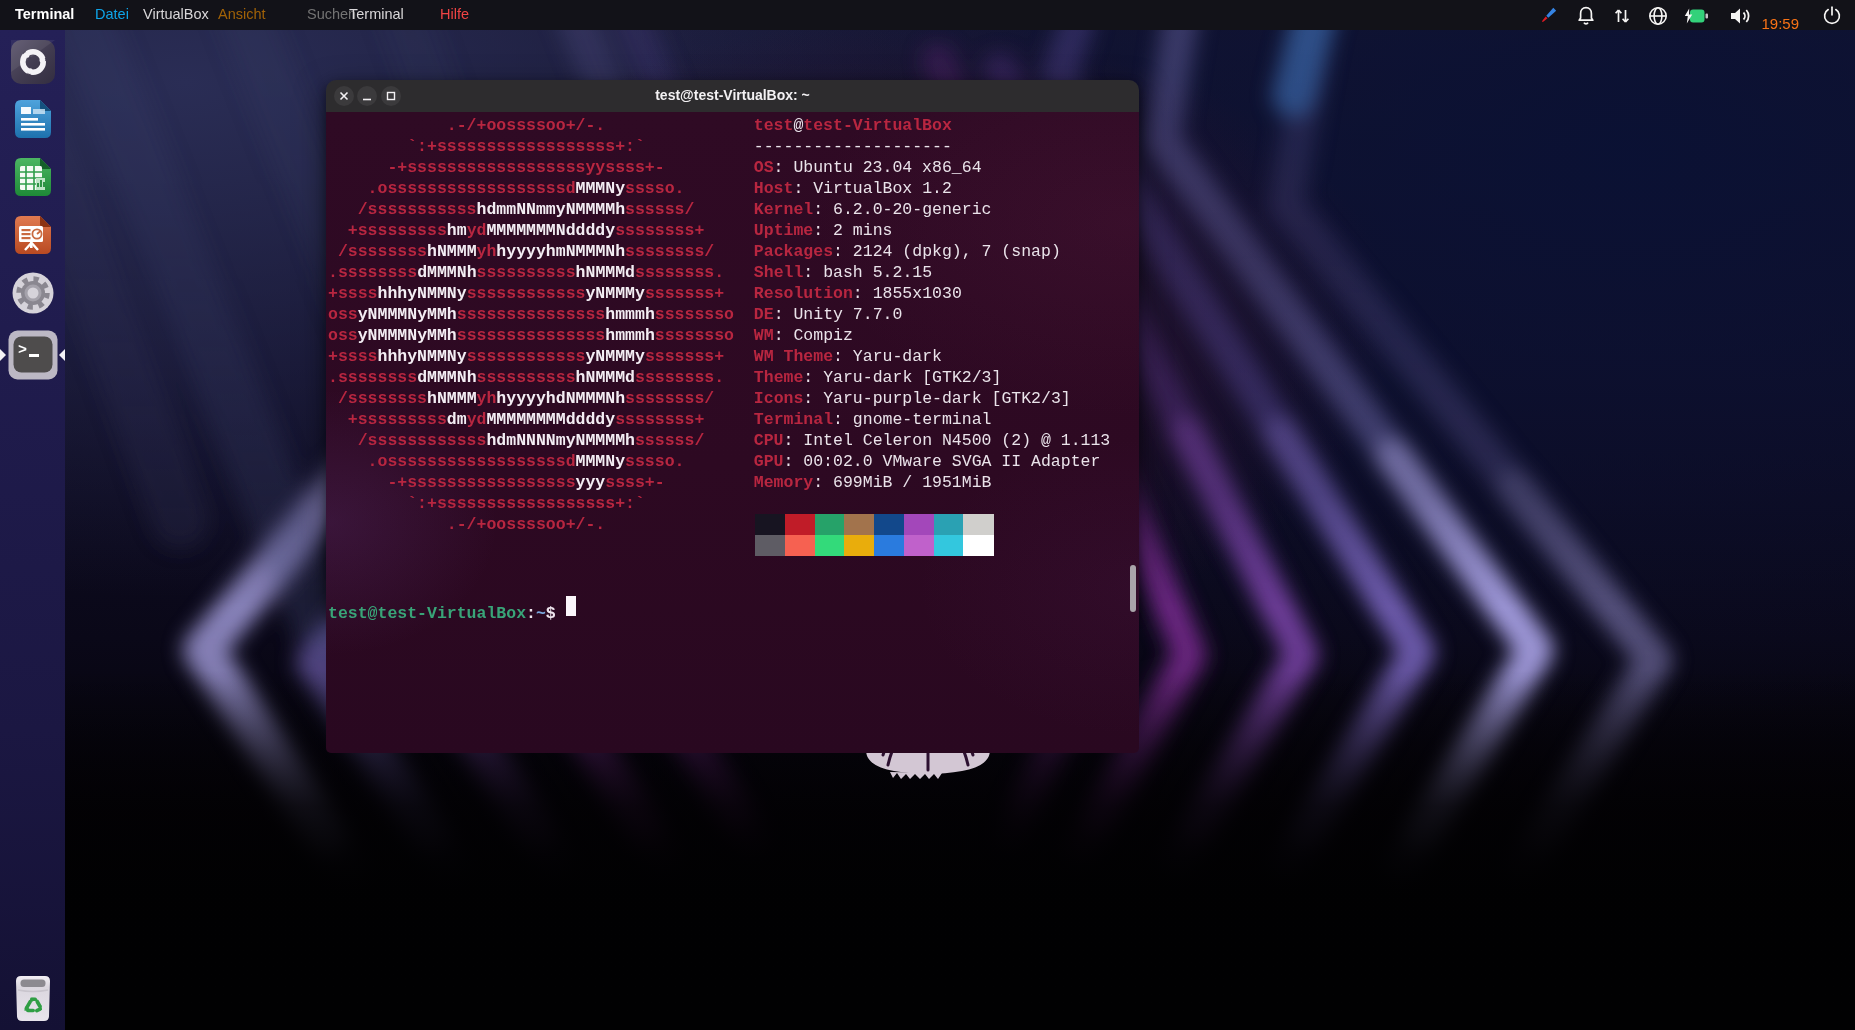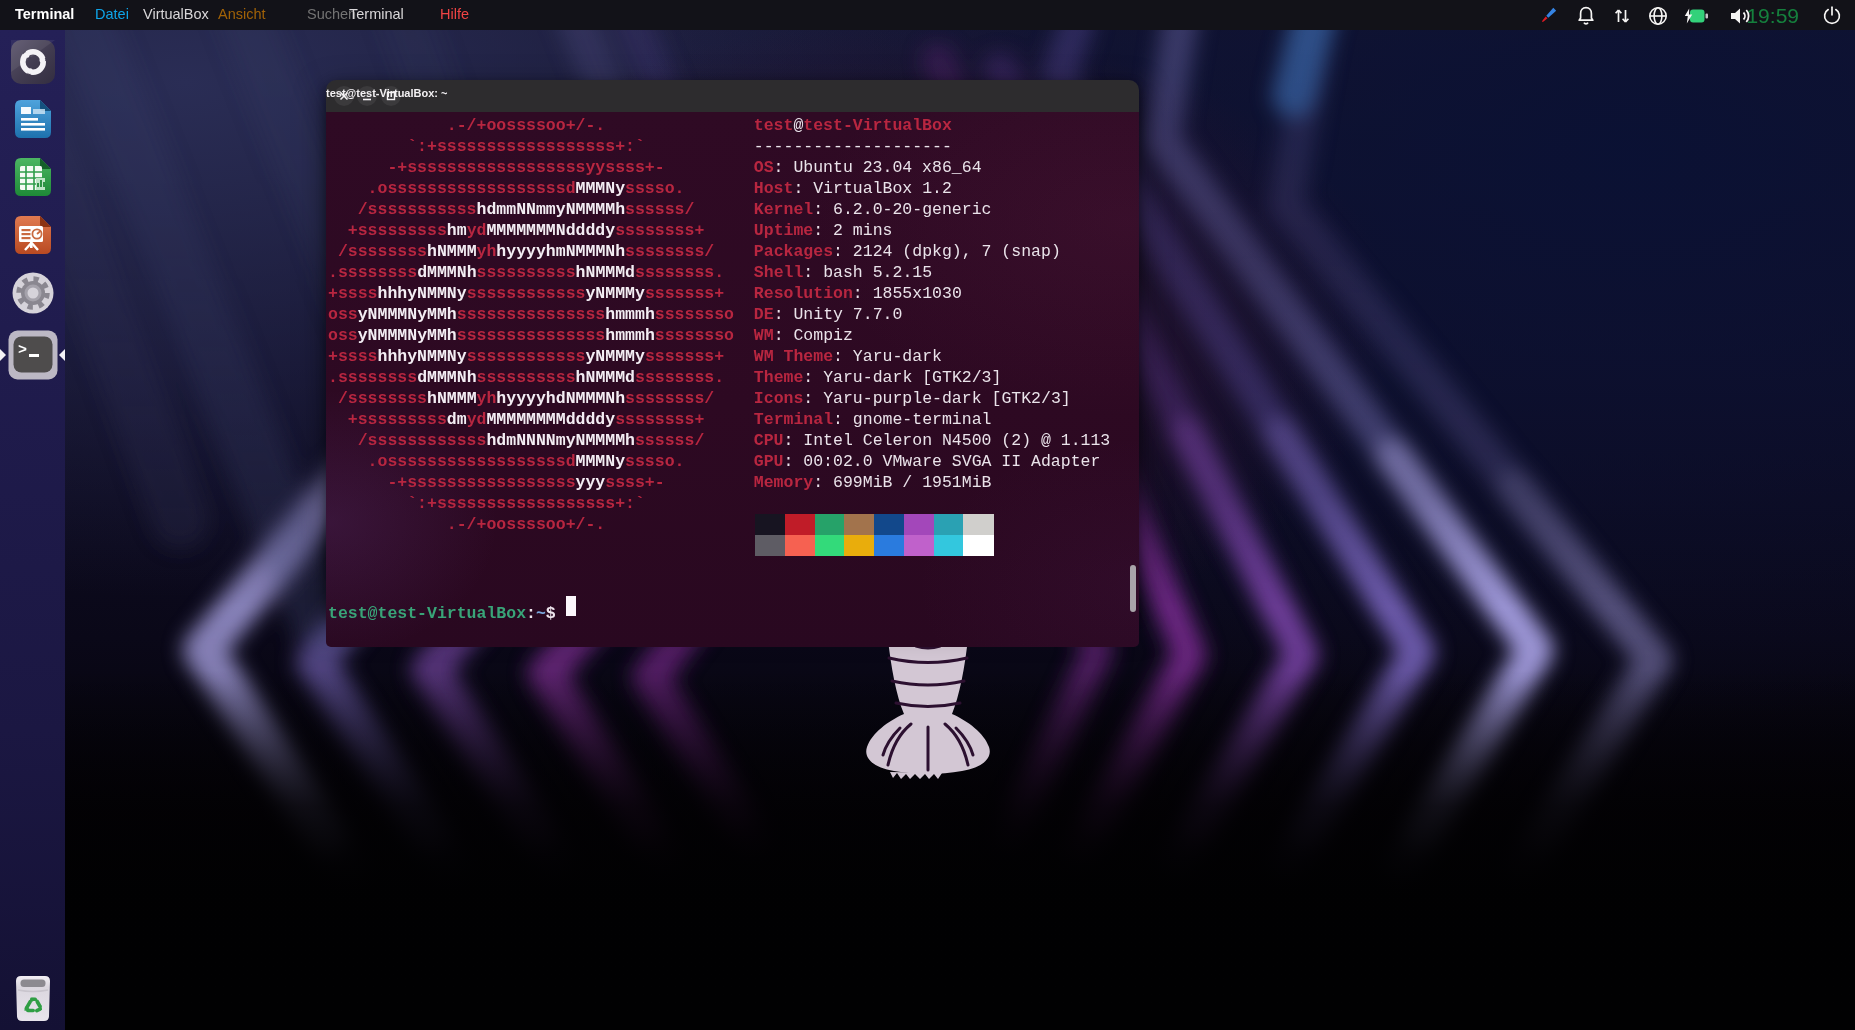--- a/index.html
+++ b/index.html
@@ -8,24 +8,24 @@
  font-family:"Liberation Sans",sans-serif;color:#e6e4e6;font-size:14.5px;}
 #panel .m{position:absolute;top:6px;}
 #dock{position:absolute;left:0;top:30px;width:65px;height:1000px;
  background:linear-gradient(180deg,#242057 0%,#201c4e 30%,#1b1742 70%,#141134 100%);}
 .di{position:absolute;left:50%;transform:translateX(-50%);}
 .ind{position:absolute;width:0;height:0;border-style:solid;}
 .si{position:absolute;}
 #term{position:absolute;left:326px;top:80px;width:813px;height:537px;border-radius:10px 10px 0 0;
  box-shadow:0 10px 30px rgba(0,0,0,0.5),0 3px 10px rgba(0,0,0,0.38);}
 #tbar{position:absolute;left:0;top:0;width:813px;height:32px;background:#2d2c2e;border-radius:10px 10px 0 0;}
-#tbar .ttl{position:absolute;left:0;right:0;top:7px;text-align:left;font-family:"Liberation Sans",sans-serif;
- font-size:11px;font-weight:bold;color:#f3f1f3;}
+#tbar .ttl{position:absolute;left:0;right:0;top:7px;text-align:center;font-family:"Liberation Sans",sans-serif;
+ font-size:14px;font-weight:bold;color:#f3f1f3;}
 .wbtn{position:absolute;top:6px;width:20px;height:20px;border-radius:50%;background:#3b3a3c;}
-#tbody{position:absolute;left:0;top:32px;width:813px;height:535px;overflow:hidden;
+#tbody{position:absolute;left:0;top:32px;width:813px;height:641px;overflow:hidden;
  background:linear-gradient(180deg,#2f0a24 0%,#2d0922 55%,#290820 100%);border-radius:0 0 5px 5px;}
 #tbody:before{content:"";position:absolute;inset:0;
  background:radial-gradient(240px 190px at 4px 410px,rgba(130,85,185,0.16),rgba(130,85,185,0) 70%),
  radial-gradient(420px 260px at 800px 110px,rgba(150,60,110,0.10),rgba(150,60,110,0) 75%),
  radial-gradient(300px 200px at 815px 475px,rgba(120,50,140,0.08),rgba(120,50,140,0) 75%);}
 pre{margin:0;font-family:"Liberation Mono",monospace;font-size:16.5px;line-height:21px;font-weight:bold;}
 #txt{position:absolute;left:2px;top:3px;}
 #ptxt{position:absolute;left:2px;top:485px;margin-top:6px;}
 .rb{color:#b82640;}
 .wb{color:#f3edf3;}
@@ -148,21 +148,21 @@
 
 </svg>
 <div id="panel">
  <span class="m" style="left:15px;font-weight:bold;color:#ffffff">Terminal</span>
  <span class="m" style="left:95px;color:#0ea5e9">Datei</span>
  <span class="m" style="left:143px;color:#d9d7d9">VirtualBox</span>
  <span class="m" style="left:218px;color:#a16207">Ansicht</span>
  <span class="m" style="left:307px;color:#737373">Suchen</span>
  <span class="m" style="left:349px;color:#d9d7d9">Terminal</span>
  <span class="m" style="left:440px;color:#ef4444">Hilfe</span>
- <span class="m" style="right:56px;top:4px;font-size:21px;color:#15803d">19:59</span>
+ <span class="m" style="right:56px;top:15px;font-size:15px;color:#f97316">19:59</span>
 
 <svg class="si" style="right:295px;top:4px" width="24" height="24" viewBox="0 0 24 24">
  <g transform="rotate(45 12 12)">
   <path d="M10,2.5 L14,2.5 L13.4,13 L10.6,13 Z" fill="#3584e4"></path>
   <path d="M10.7,14 L13.3,14 L12.8,19 Q12,21.5 11.2,19 Z" fill="#e01b24"></path>
  </g>
 </svg>
 <svg class="si" style="right:258px;top:5px" width="22" height="22" viewBox="0 0 22 22">
  <path d="M11,2.6 C7.6,2.6 5.6,5.2 5.6,8.4 L5.6,13 L4.2,15.2 L17.8,15.2 L16.4,13 L16.4,8.4 C16.4,5.2 14.4,2.6 11,2.6 Z" fill="none" stroke="#f6f5f4" stroke-width="1.7" stroke-linejoin="round"></path>
  <path d="M9,17.6 A2.2,2.2 0 0 0 13,17.6" fill="none" stroke="#f6f5f4" stroke-width="1.7"></path>

